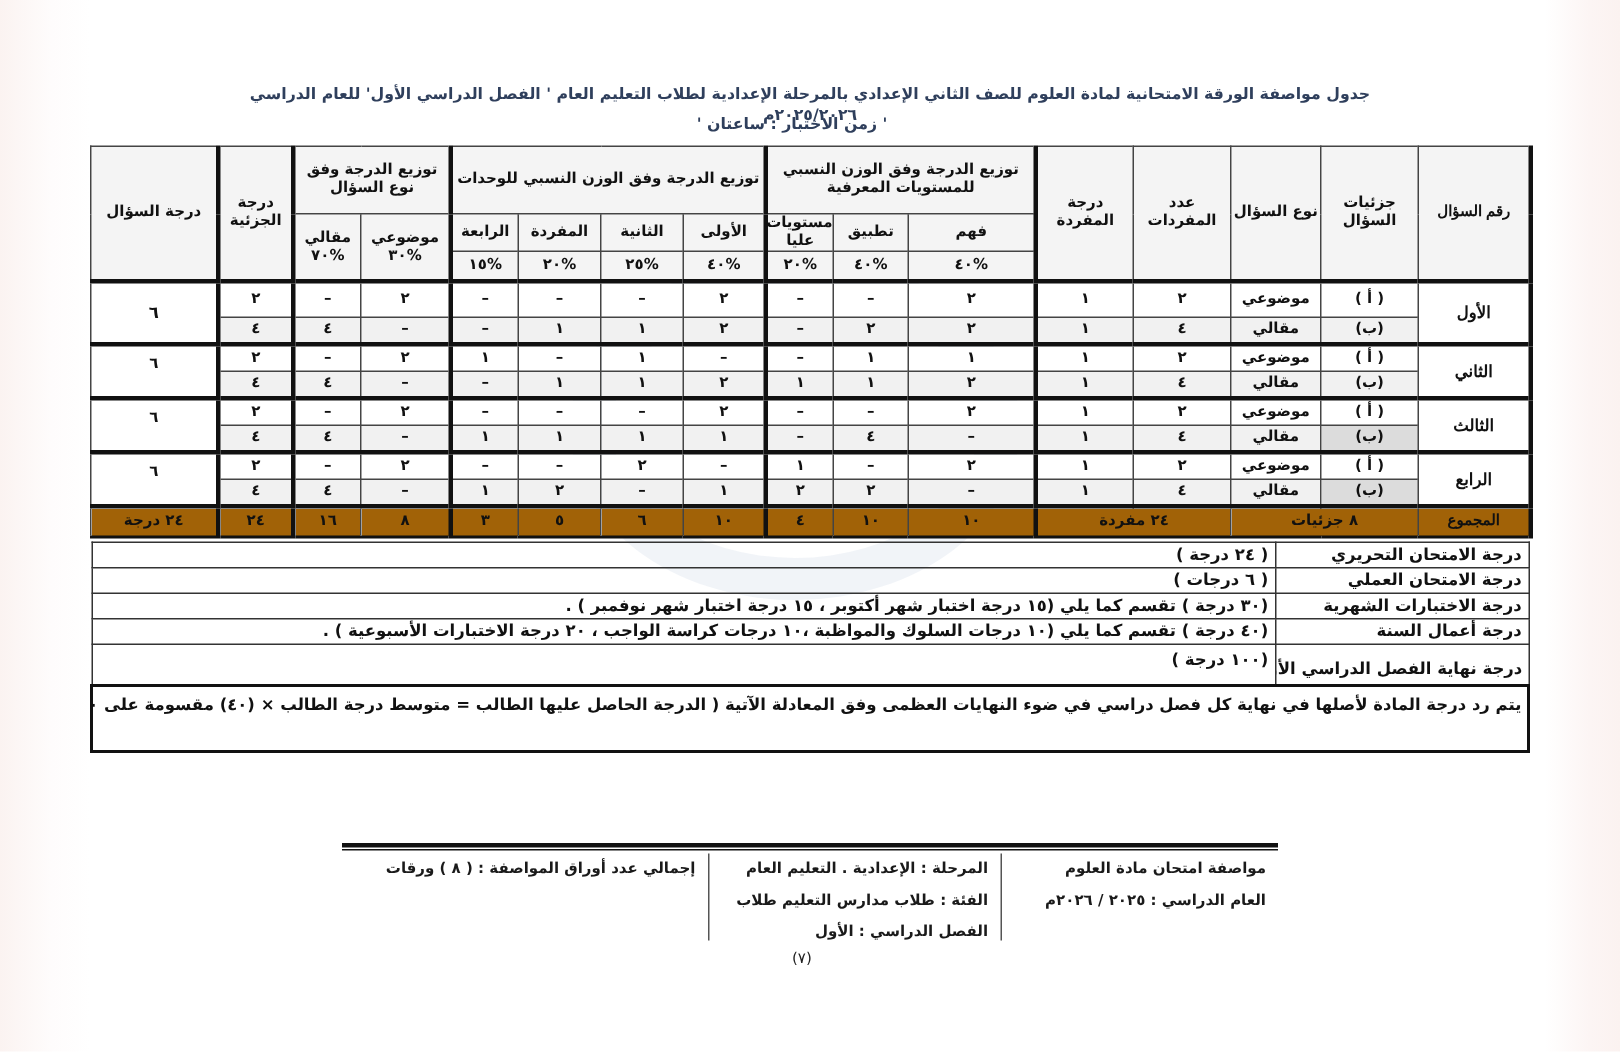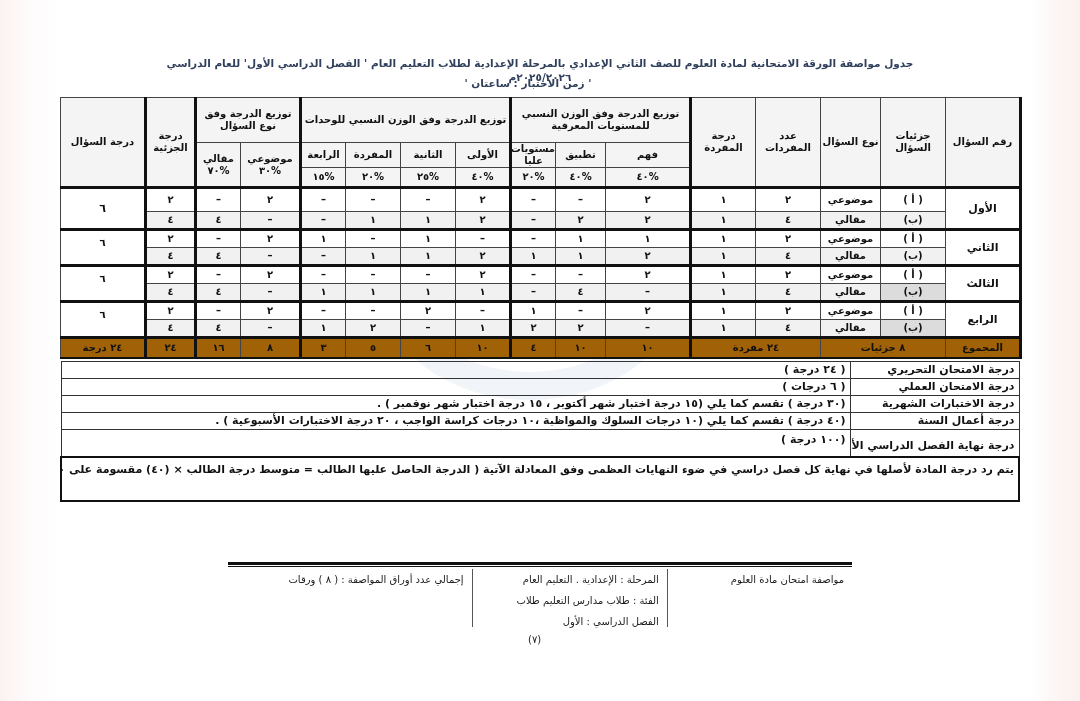--- a/index.html
+++ b/index.html
@@ -44,21 +44,21 @@
   table.spec tr.rb td { height: 16px; background: #f1f1f1; }
   table.spec tr.r2a td, table.spec tr.r2b td { height: 16px; }
   table.spec tr.r2a td { background: #fff; }
   table.spec tr.r2b td { background: #f1f1f1; }
   table.spec tr.grp-start td { border-top: 3px solid #111; }
   table.spec td.qname { background: #fff !important; font-size: 11px; }
   table.spec td.qdeg { background: #fff !important; vertical-align: top; padding-top: 6px; }
   table.spec td.part-b-shade { background: #dcdcdc !important; }
   table.spec tr.total td { height: 18px; background: #a16207; border-top: 3px solid #111; border-bottom: 2px solid #111; }
   .thick-l { border-left: 3px solid #111 !important; }
-  .thick-r { border-right: 3px solid #111 !important; }
+  .thick-r { border-right: 3px solid #111 !important; font-family: Liberation Serif, serif; }
 
   table.summary {
     position: absolute; left: 60px; top: 361px; width: 960px;
     border-collapse: collapse; direction: rtl; table-layout: fixed;
     font-size: 11px; font-weight: bold;
   }
   table.summary td {
     border: 1px solid #333; padding: 0 4px; height: 16px; line-height: 16px;
     text-align: right; white-space: nowrap; overflow: hidden;
   }
@@ -70,21 +70,21 @@
 
   .footer-rule {
     position: absolute; left: 228px; top: 562px; width: 624px; height: 5px;
     border-top: 3px solid #111; border-bottom: 1px solid #111;
     box-sizing: border-box;
   }
   .footer {
     position: absolute; left: 228px; top: 569px; width: 624px;
     direction: rtl; display: flex; font-size: 10px; color: #1a1a1a;
   }
-  .footer .col { padding: 0 8px; line-height: 21px; }
+  .footer .col { padding: 0 8px; line-height: 21px; font-weight: bold; }
   .footer .c1 { width: 170px; border-left: 1px solid #555; height: 58px; }
   .footer .c2 { width: 180px; border-left: 1px solid #555; height: 58px; }
   .footer .c3 { width: 230px; }
   .pagenum {
     position: absolute; left: 528px; top: 634px; font-size: 10px; color: #222;
   }
 </style>
 </head>
 <body>
 
@@ -332,20 +332,21 @@
   <tr class="note">
     <td colspan="2">يتم رد درجة المادة لأصلها في نهاية كل فصل دراسي في ضوء النهايات العظمى وفق المعادلة الآتية ( الدرجة الحاصل عليها الطالب = متوسط درجة الطالب × (٤٠) مقسومة على ١٠٠</td>
   </tr>
 </tbody>
   </table>
 
 <div class="footer-rule"></div>
 <div class="footer">
   <div class="col c1">
     <div>مواصفة امتحان مادة العلوم</div>
+    <div>العام الدراسي : ٢٠٢٥ / ٢٠٢٦م</div>
   </div>
   <div class="col c2">
     <div>المرحلة : الإعدادية . التعليم العام</div>
     <div>الفئة : طلاب مدارس التعليم طلاب</div>
     <div>الفصل الدراسي : الأول</div>
   </div>
   <div class="col c3">
     <div>إجمالي عدد أوراق المواصفة : ( ٨ ) ورقات</div>
   </div>
 </div>

